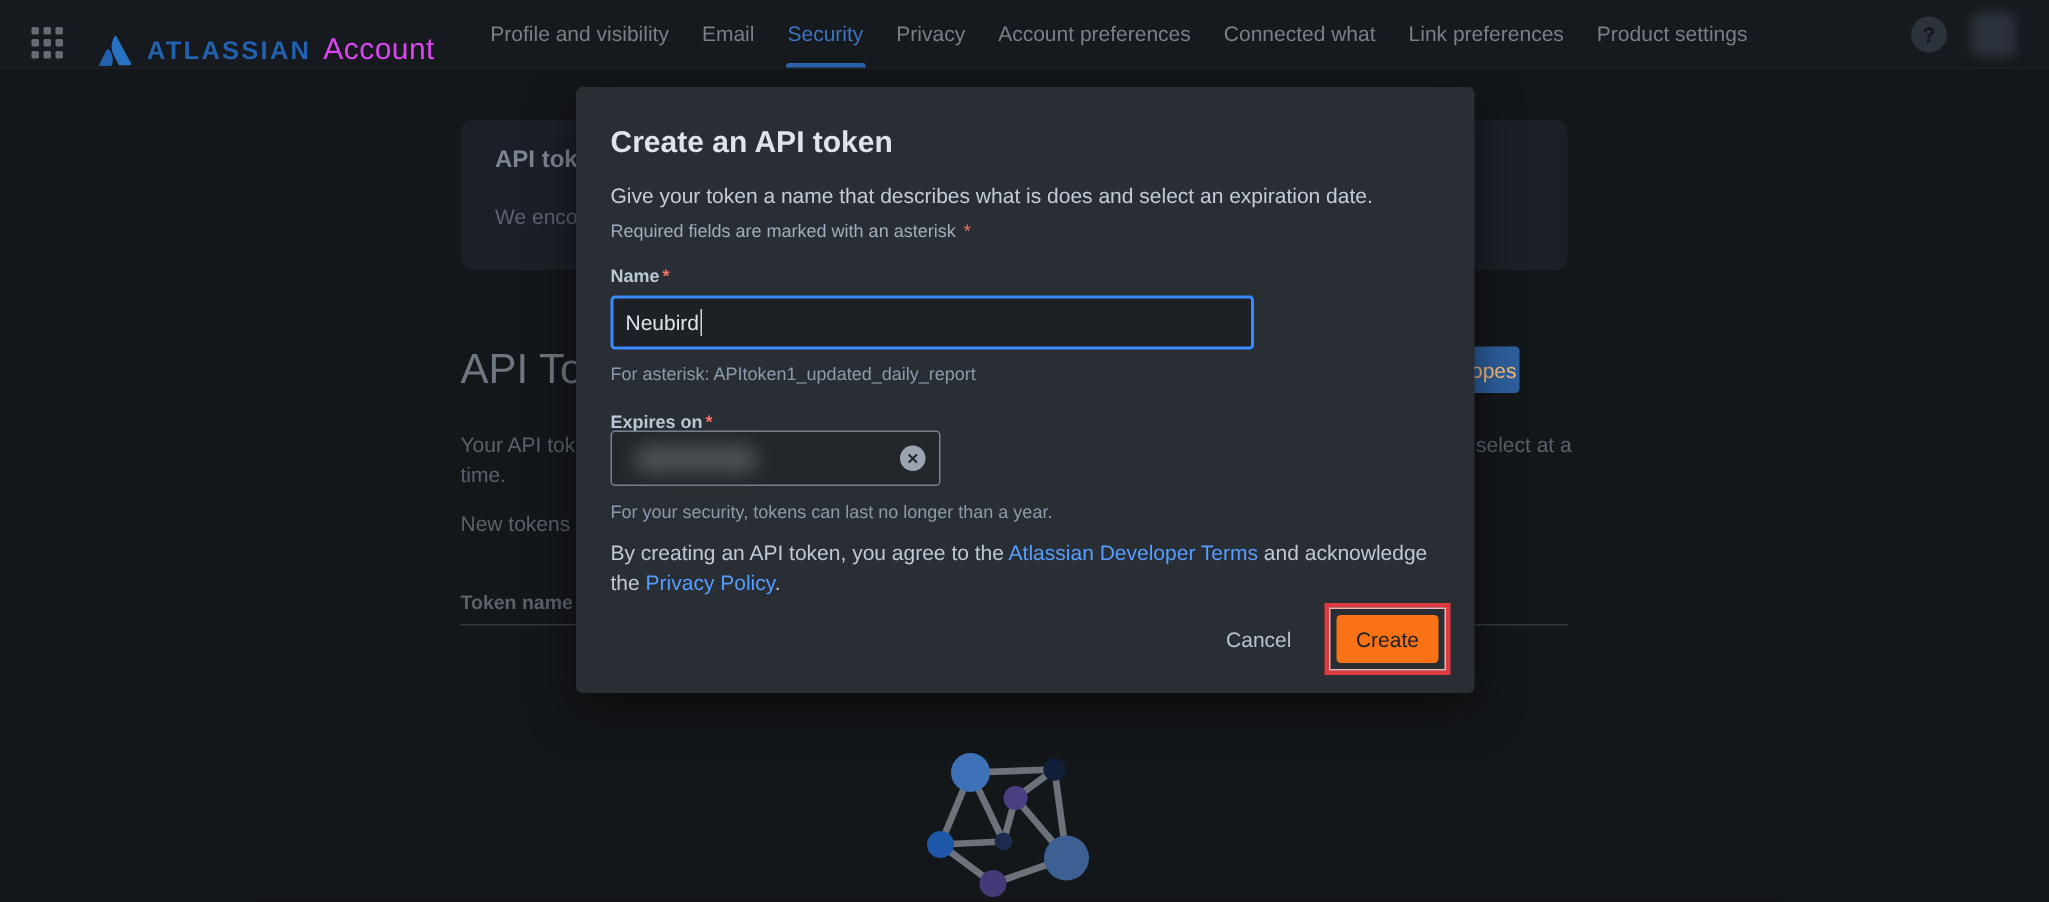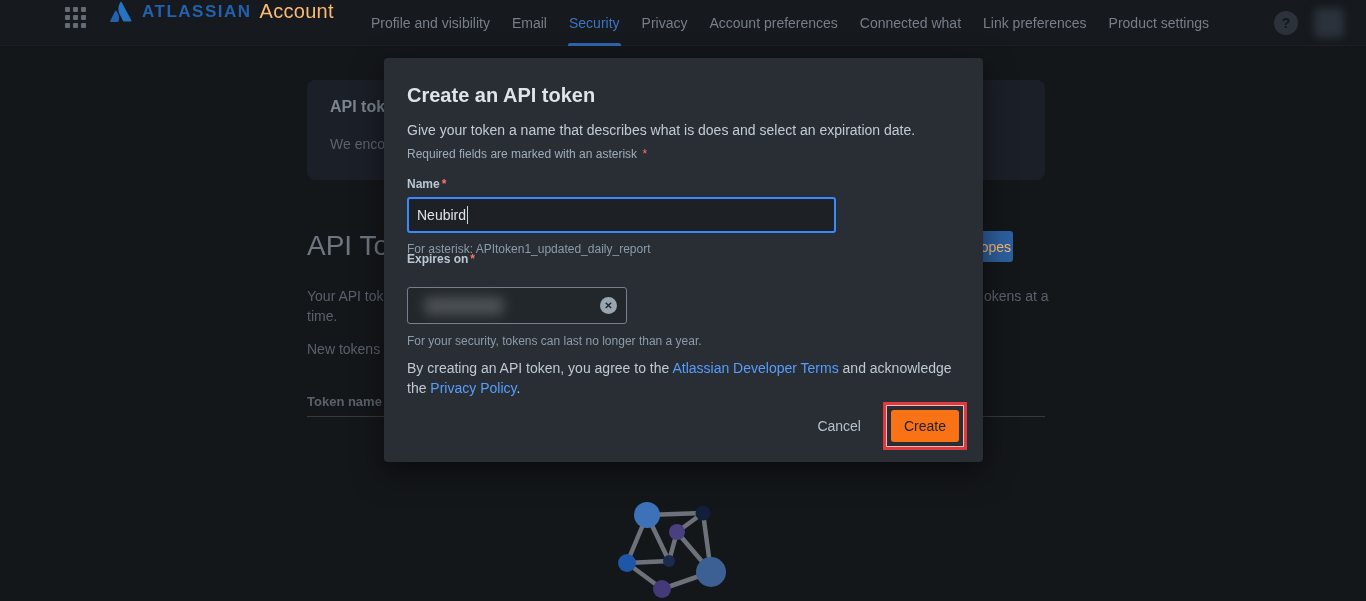--- a/index.html
+++ b/index.html
@@ -6,33 +6,33 @@
   html,body { background:#0b0d0f; }
   body { font-family:"Liberation Sans", sans-serif; }
   .screen {
     position:relative; width:1366px; height:601px; overflow:hidden;
     background:#14171a; color:#9fadbc;
   }
 
   
   .topbar {
     position:absolute; left:0; top:0; width:1366px; height:46px;
-    background:#16191d; display:flex; align-items:flex-start;
-    border-bottom:1px solid #1d2126; z-index:2;padding-left:44px;
+    background:#16191d; display:flex; align-items:flex-end;
+    border-bottom:1px solid #1d2126; z-index:2;
   }
   .appswitcher {
     width:38px; height:34px; margin-left:12px; display:flex;
     align-items:center; justify-content:center; border-radius:3px; cursor:pointer;
   }
   .grid-icon { display:grid; grid-template-columns:repeat(3,5px); grid-gap:3px; }
   .grid-icon span { width:5px; height:5px; border-radius:1px; background:#646b74; }
   .brand { display:flex; align-items:center; margin-left:14px; cursor:pointer; }
   .brand-mark { width:26px; height:22px; margin-right:8px; }
   .brand-name { color:#2161ae; font-size:17px; font-weight:bold; letter-spacing:1.5px; }
-  .brand-product { color:#fdba74; font-size:20px; font-weight:400; margin-left:8px; letter-spacing:.3px; }
+  .brand-product { color:#d946ef; font-size:20px; font-weight:400; margin-left:8px; letter-spacing:.3px; }
 
   .nav { display:flex; align-items:stretch; height:46px; margin-left:26px; }
   .nav-item {
     position:relative; display:flex; align-items:center; padding:0 11px;
     font-size:14px; color:#777f89; cursor:pointer; white-space:nowrap;
   }
   .nav-item.active { color:#3d74c0; }
   .nav-item.active::after {
     content:""; position:absolute; left:10px; right:10px; bottom:0;
     height:3px; background:#2f66b0; border-radius:2px 2px 0 0;
@@ -166,21 +166,21 @@
   </header>
 
   <div class="bg-page">
     <div class="info-card">
       <div class="info-card-title">API tok</div>
       <div class="info-card-body">We enco</div>
     </div>
     <div class="page-heading">API Tok</div>
     <div class="scopes-btn">scopes</div>
     <div class="bg-text" style="left:307px; top:288px;">Your API tok</div>
-    <div class="bg-text" style="left:984px; top:288px;">okens at a</div>
+    <div class="bg-text" style="left:984px; top:288px;">select at a</div>
     <div class="bg-text" style="left:307px; top:308px;">time.</div>
     <div class="bg-text" style="left:307px; top:341px;">New tokens</div>
     <div class="tbl-head">Token name</div>
     <div class="tbl-divider"></div>
 
     <svg class="illustration" width="140" height="133" viewBox="0 0 140 133">
       <g stroke="#7d838b" stroke-width="4.5" stroke-linecap="round" opacity="0.85">
         <line x1="47" y1="47" x2="103" y2="45"></line>
         <line x1="47" y1="47" x2="27" y2="95"></line>
         <line x1="47" y1="47" x2="69" y2="93"></line>
@@ -207,21 +207,21 @@
     <div class="modal-desc">Give your token a name that describes what is does and select an expiration date.</div>
     <div class="modal-required"><span>Required fields are marked with an asterisk</span> <span class="req-star">*</span></div>
 
     <div class="field-label" style="left:23px; top:119px;"><span>Name</span><span class="req-star">*</span></div>
     <div class="name-input">
       <span>Neubird</span>
       <span class="caret"></span>
     </div>
     <div class="helper" style="left:23px; top:184px;">For asterisk: APItoken1_updated_daily_report</div>
 
-    <div class="field-label" style="left:23px; top:194px;"><span>Expires on</span><span class="req-star">*</span></div>
+    <div class="field-label" style="left:23px; top:216px;"><span>Expires on</span><span class="req-star">*</span></div>
     <div class="expires-input">
       <div class="redacted"></div>
       <div class="clear-btn">✕</div>
     </div>
     <div class="helper" style="left:23px; top:276px;">For your security, tokens can last no longer than a year.</div>
 
     <div class="terms"><span>By creating an API token, you agree to the </span><a>Atlassian Developer Terms</a><span> and acknowledge the </span><a>Privacy Policy</a><span>.</span></div>
 
     <div class="modal-footer">
       <button class="cancel-btn">Cancel</button>

